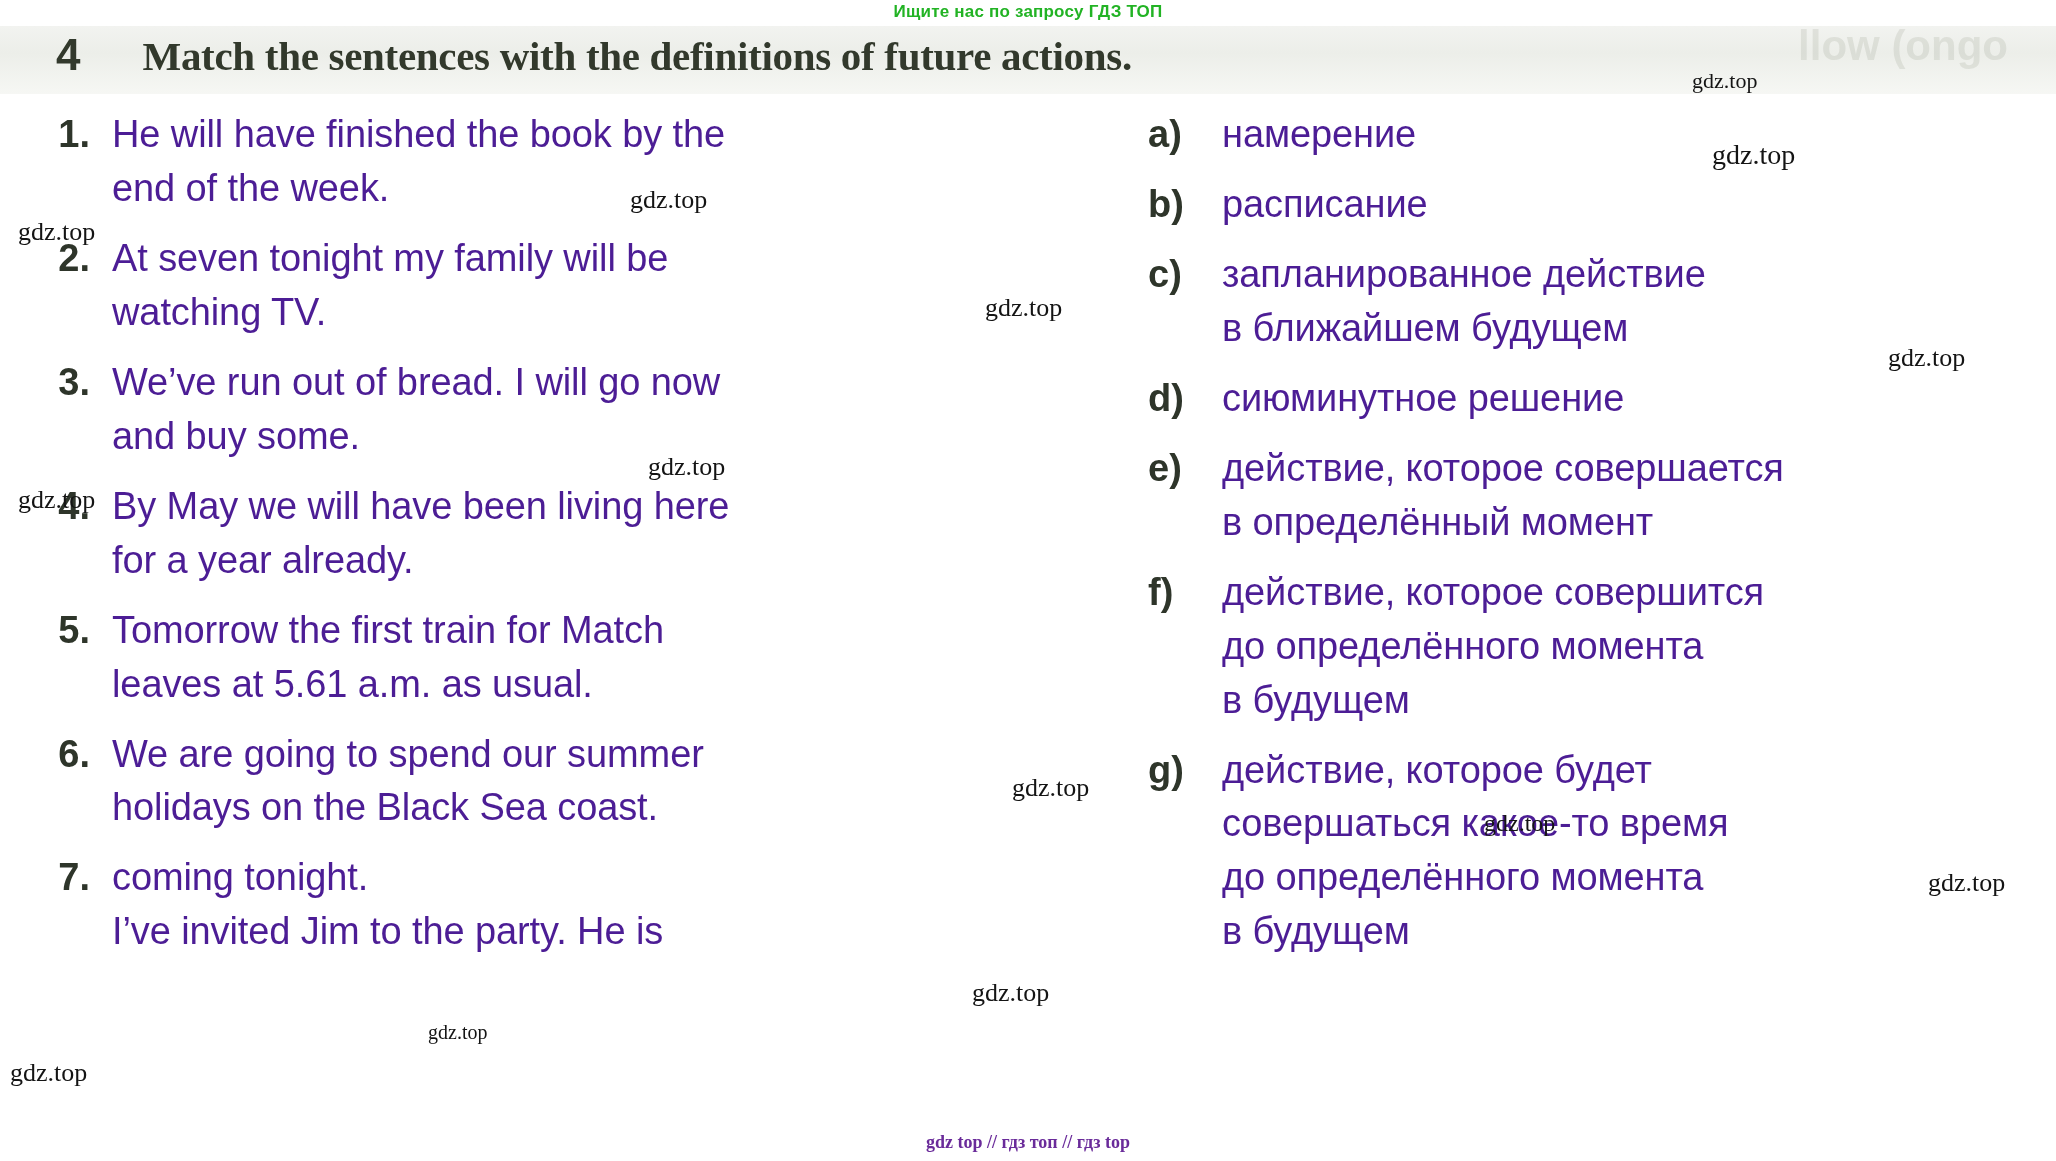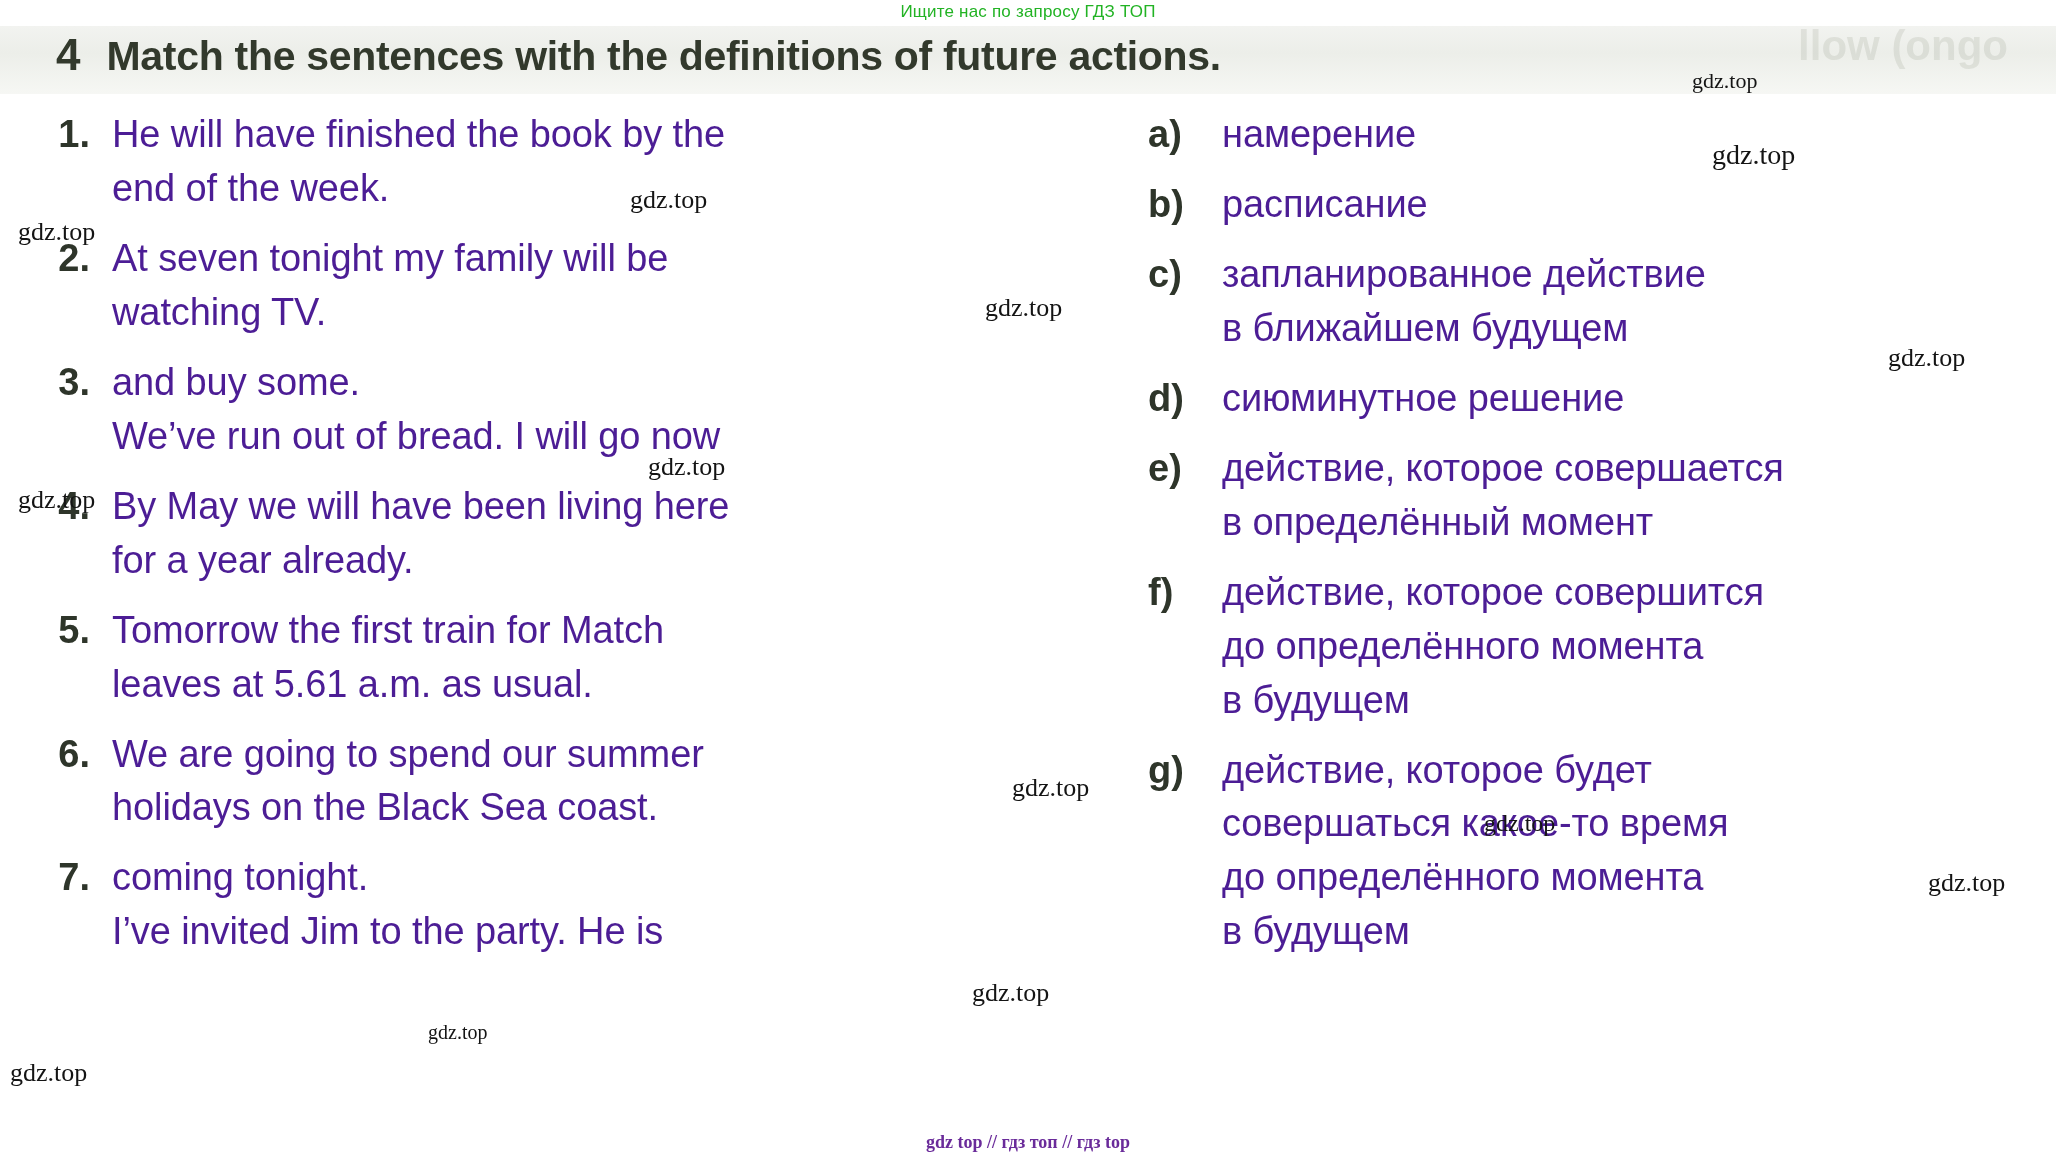--- a/index.html
+++ b/index.html
@@ -21,21 +21,21 @@
 
   
   .promo {
     position: absolute;
     top: 2px;
     left: 0;
     width: 100%;
     text-align: center;
     color: #22b324;
     font-size: 17px;
-    font-weight: 400;
+    font-weight: 700;
     letter-spacing: 0.2px;
     font-family: "Liberation Sans", sans-serif;
   }
 
   
   .header-band {
     position: absolute;
     top: 26px;
     left: 0;
     width: 2056px;
@@ -55,22 +55,23 @@
     font-size: 44px;
     font-weight: 700;
     color: #32392c;
     font-family: "Liberation Sans", sans-serif;
   }
   .task-title {
     font-size: 41px;
     font-weight: 700;
     color: #32392c;
     letter-spacing: -0.3px;
-    font-family: Liberation Sans, sans-serif;
+    font-family: Liberation Serif, serif;
     white-space: nowrap;
+    margin-left: 36px;
   }
   
   .ghost-text {
     position: absolute;
     top: 22px;
     right: 48px;
     font-size: 42px;
     font-weight: 700;
     color: rgba(110, 118, 102, 0.14);
     font-family: "Liberation Sans", sans-serif;
@@ -180,22 +181,22 @@
         <div class="item">
           <span class="marker num">2.</span>
           <span class="body-text">
             <span class="ln">At seven tonight my family will be</span>
             <span class="ln">watching TV.</span>
           </span>
         </div>
         <div class="item">
           <span class="marker num">3.</span>
           <span class="body-text">
+            <span class="ln">We’ve run out of bread. I will go now</span>
             <span class="ln">and buy some.</span>
-            <span class="ln">We’ve run out of bread. I will go now</span>
           </span>
         </div>
         <div class="item">
           <span class="marker num">4.</span>
           <span class="body-text">
             <span class="ln">By May we will have been living here</span>
             <span class="ln">for a year already.</span>
           </span>
         </div>
         <div class="item">

